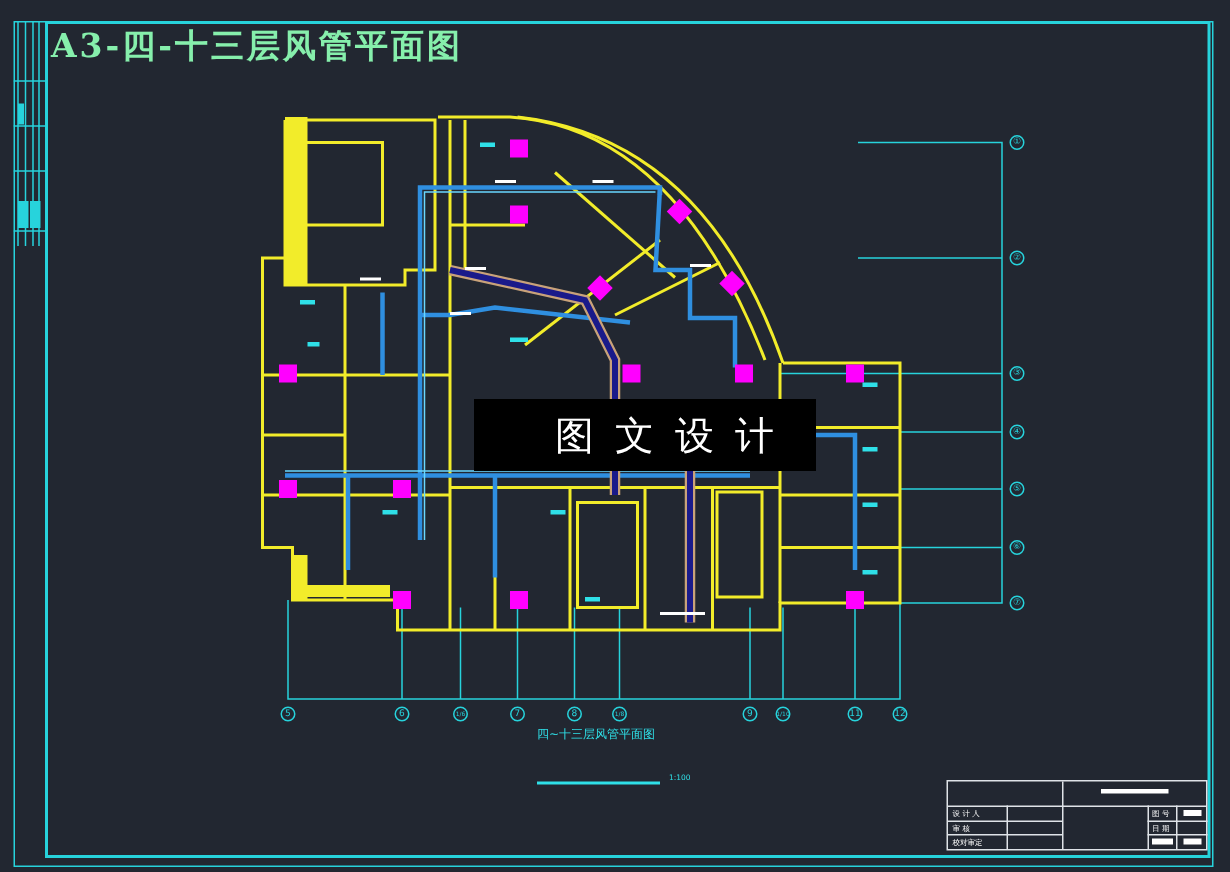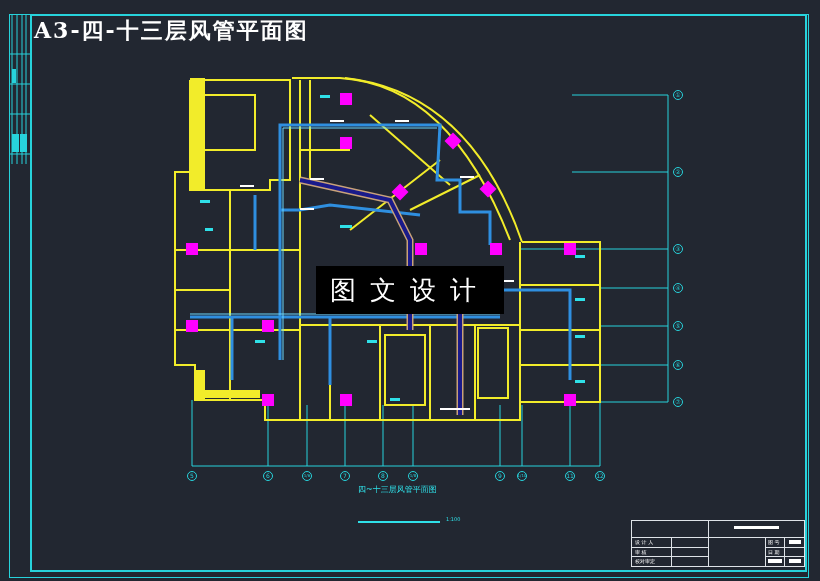--- a/index.html
+++ b/index.html
@@ -1,22 +1,22 @@
 <!DOCTYPE html>
 <html><head>
 <meta charset="utf-8">
 <style>
   html,body{margin:0;padding:0;background:#222731;}
   body{width:820px;height:581px;position:relative;overflow:hidden;font-family:"DejaVu Sans",sans-serif;}
   .frame-outer{position:absolute;left:9px;top:14px;width:800px;height:564px;border:1px solid #27d3dc;box-sizing:border-box;}
   .frame-inner{position:absolute;left:30px;top:14px;width:777px;height:558px;border:2px solid #27d3dc;box-sizing:border-box;}
   .binding{position:absolute;left:9px;top:14px;width:21px;height:150px;}
-  .title{position:absolute;left:34px;top:16px;color:#ffffff;font-size:22px;font-weight:bold;font-family:"DejaVu Serif",serif;letter-spacing:2px;}
+  .title{position:absolute;left:34px;top:16px;color:#86efac;font-size:22px;font-weight:bold;font-family:"DejaVu Serif",serif;letter-spacing:2px;}
   svg#plan{position:absolute;left:0;top:0;}
-  .watermark{position:absolute;left:316px;top:266px;width:188px;height:48px;background:#000;display:flex;align-items:center;justify-content:center;}
+  .watermark{position:absolute;left:316px;top:266px;width:188px;height:48px;background:#000;display:flex;align-items:center;justify-content:center;padding-left:40px;}
   .watermark span{color:#fff;font-size:26px;letter-spacing:14px;font-family:"DejaVu Serif",serif;}
   .drawing-caption{position:absolute;left:358px;top:484px;color:#2fe0e8;font-size:8px;}
   .drawing-caption-line{position:absolute;left:358px;top:521px;width:82px;height:2px;background:#2fe0e8;}
   .scale-text{position:absolute;left:446px;top:516px;color:#2fe0e8;font-size:5px;}
   .axis-label{position:absolute;font-size:6px;color:#27d3dc;width:10px;height:10px;border:1px solid #27d3dc;border-radius:50%;display:flex;align-items:center;justify-content:center;box-sizing:border-box;line-height:1;}
   .tb{position:absolute;left:631px;top:520px;width:174px;height:47px;border:1px solid #dfe3e8;box-sizing:border-box;}
   .tb div{position:absolute;border-color:#dfe3e8;border-style:solid;border-width:0;box-sizing:border-box;}
   .tb .txt{color:#fff;font-size:5px;}
   .tb .bar{background:#fff;}
 </style>

